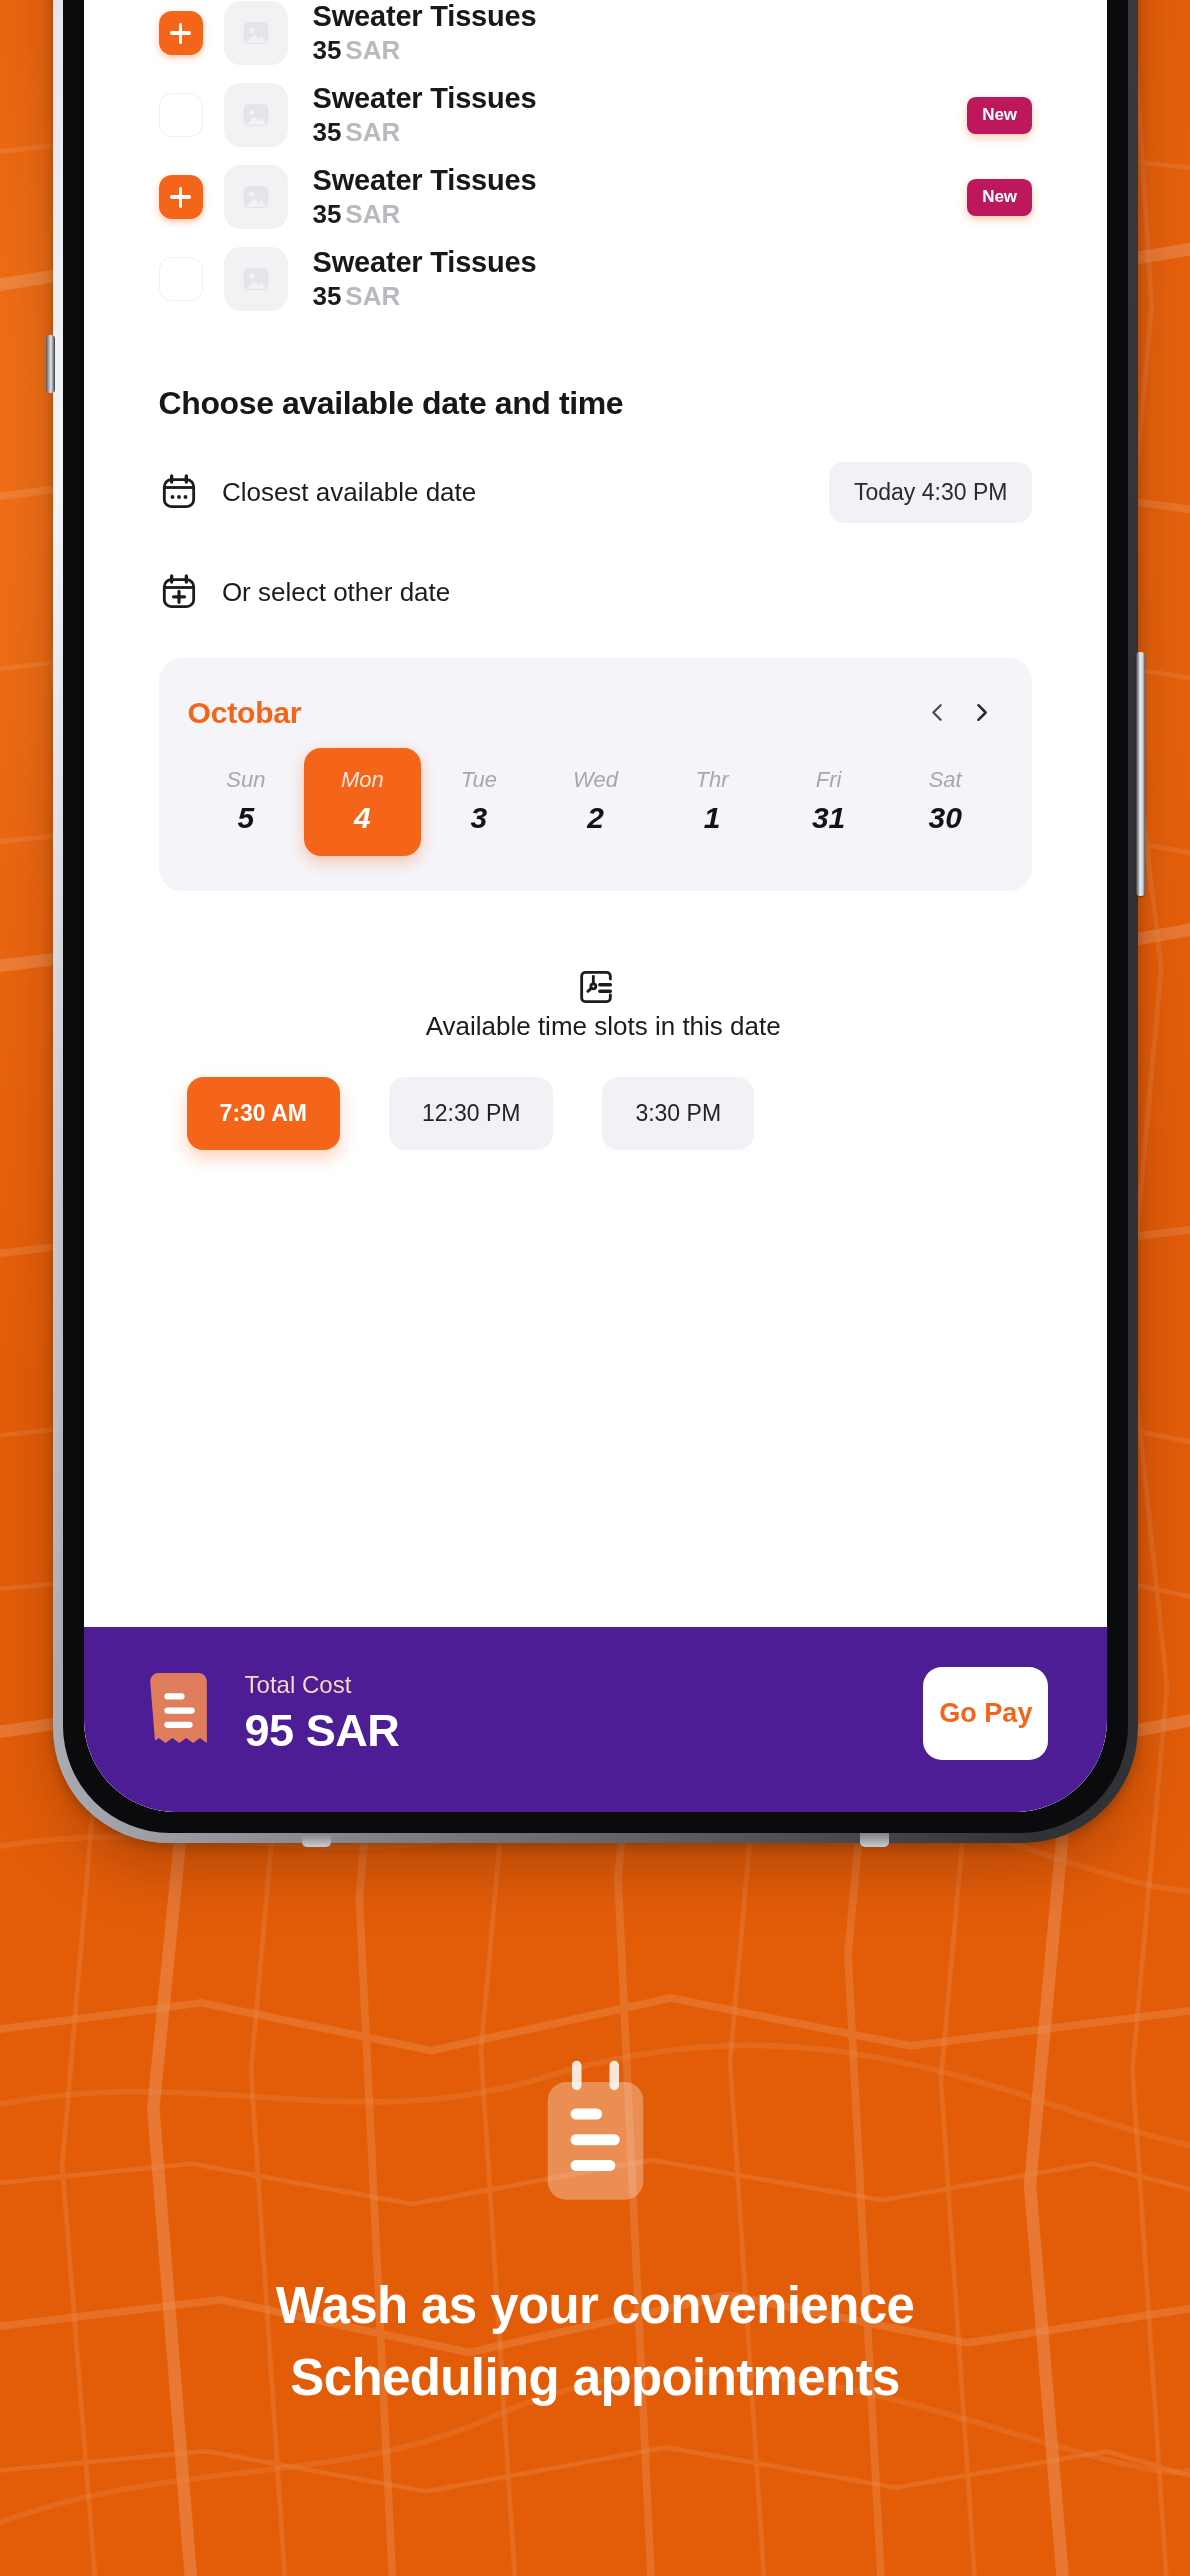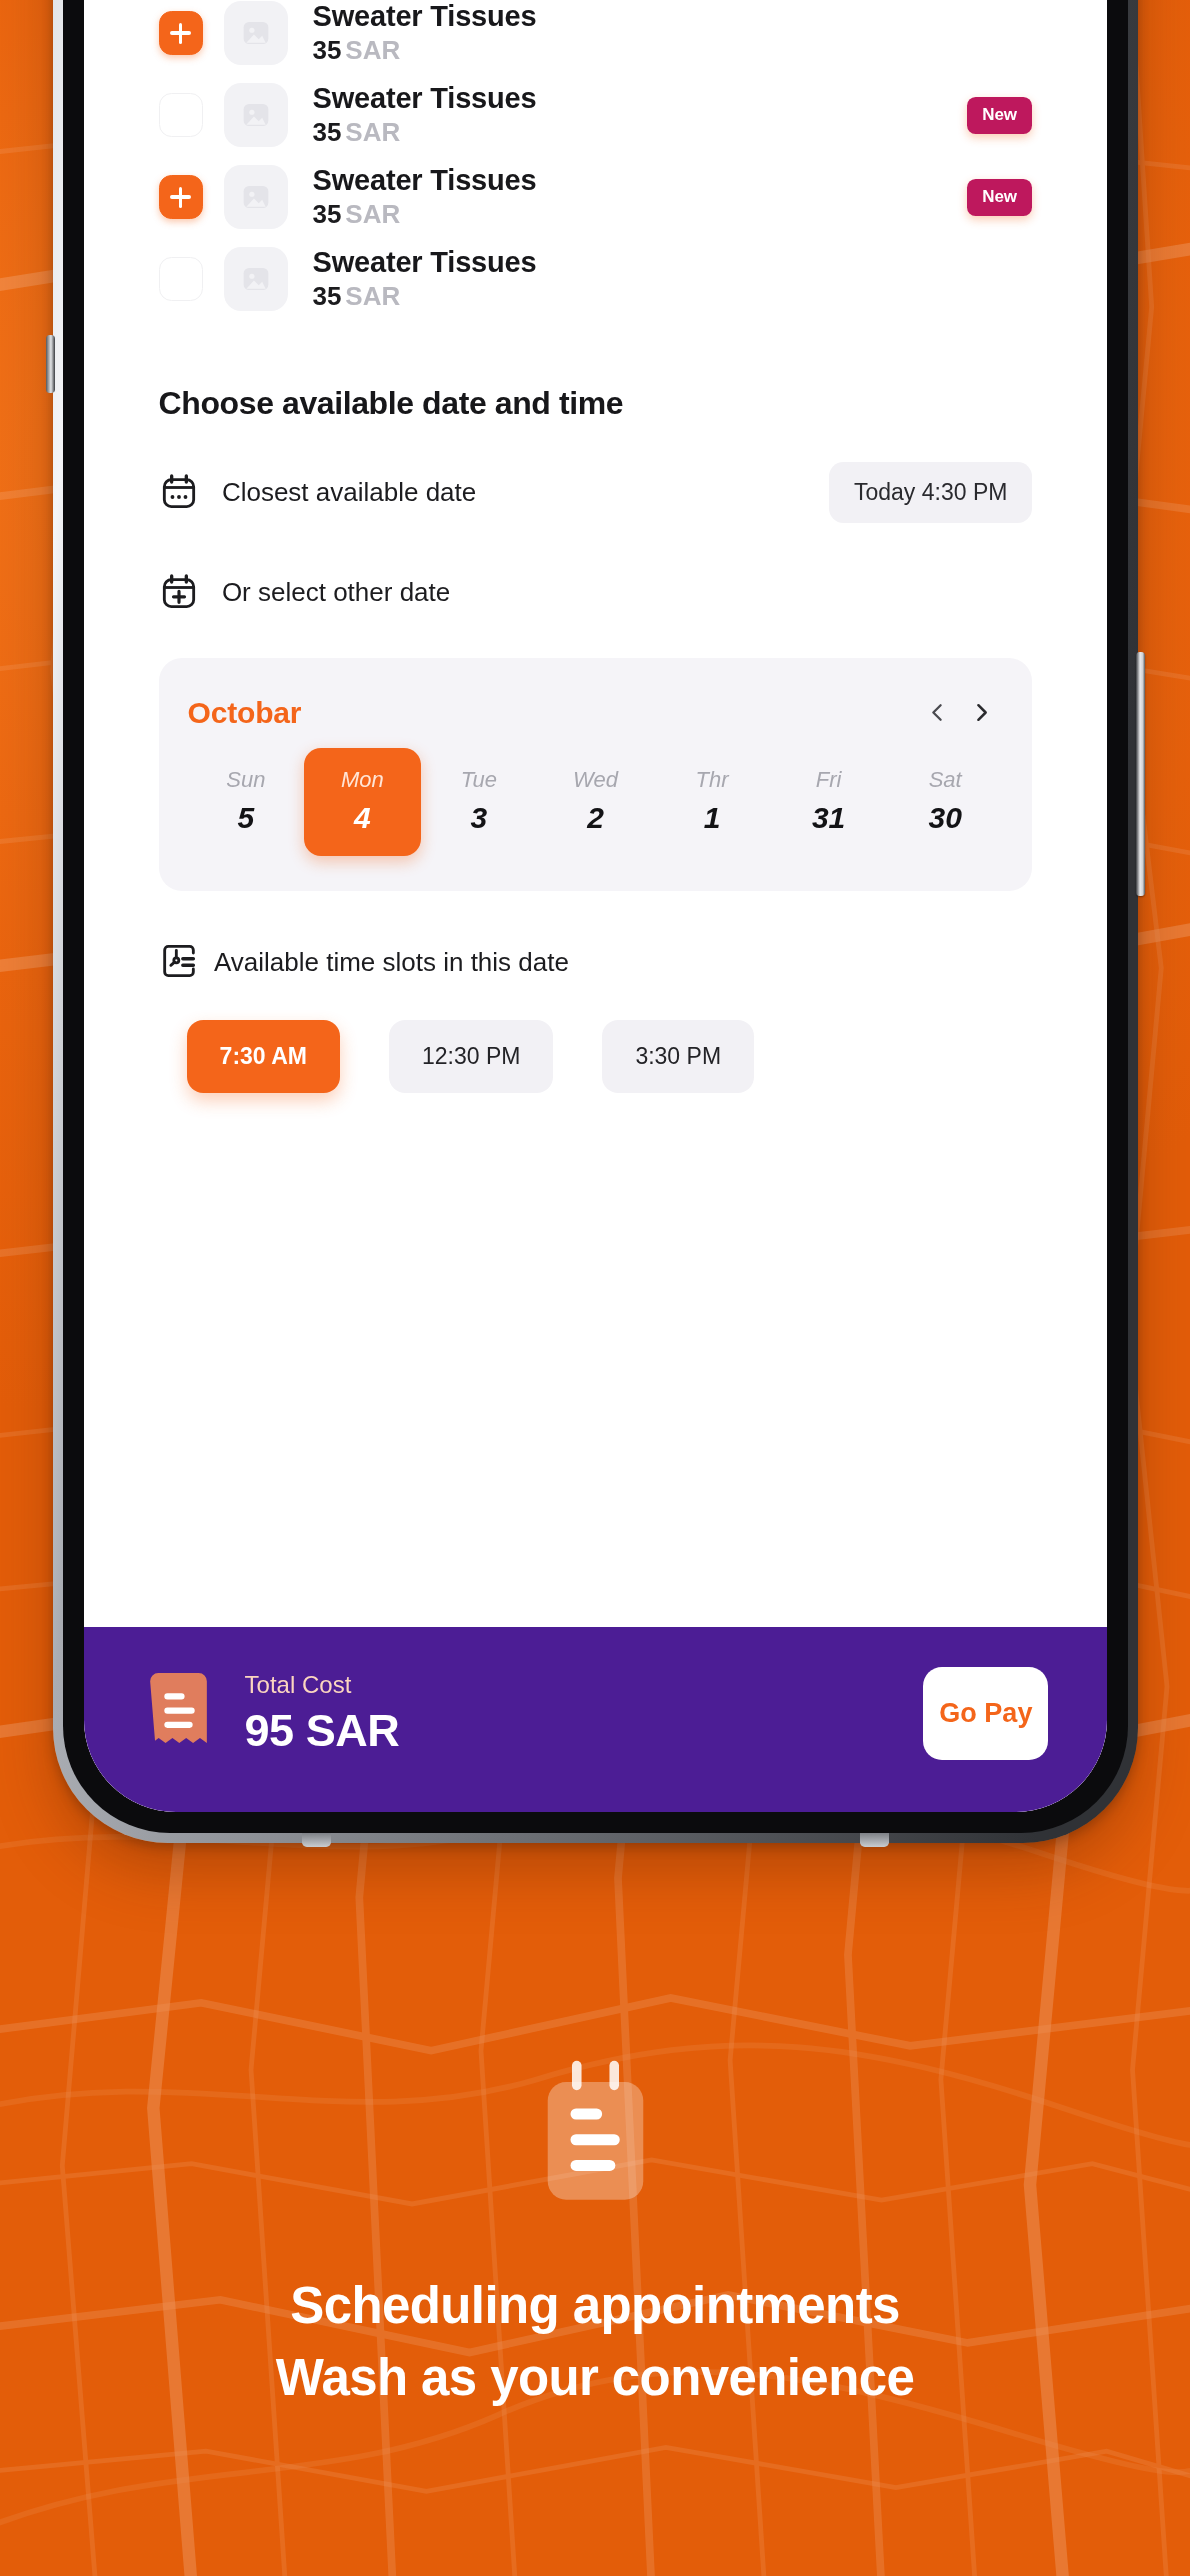--- a/index.html
+++ b/index.html
@@ -175,21 +175,21 @@
     align-items:center; justify-content:center;
     padding:19px 0 21px 0; border-radius:17px;
   }
   .cal-day .dw { font-size:22px; color:#A7A7AF; font-weight:400; }
   .cal-day .dn { font-size:30px; color:#131316; font-weight:700; margin-top:7.7px; }
   .cal-day.sel { background:#F4651A; box-shadow:0 5.8px 15.3px rgba(244,101,26,.32); }
   .cal-day.sel .dw { color:#FFE5D6; }
   .cal-day.sel .dn { color:#fff; }
 
   
-  .slot-head { display:flex; align-items:center; margin-top:50px; }
+  .slot-head { display:flex; align-items:center; margin-top:76px;flex-direction:column; }
   .slot-head .lbl { font-size:26px; color:#1C1C1F; margin-left:15.3px; }
   .slots { display:flex; gap:21px; margin-top:35px; }
   .slot {
     background:#F2F1F5; border-radius:16.3px;
     padding:23px 33px;
     font-size:23px; color:#232327; font-weight:400;margin-left:28px;
   }
   .slot.sel {
     background:#F4651A; color:#fff; font-weight:700;
     box-shadow:0 7.7px 17px rgba(244,101,26,.30);
@@ -475,16 +475,16 @@
   <span class="hero-icon">
     <svg width="125" height="158" viewBox="0 0 34 43">
       <rect x="10.6" y="0.2" width="2.6" height="8" rx="1.3" fill="#FFFFFF" opacity=".85"></rect>
       <rect x="20.8" y="0.2" width="2.6" height="8" rx="1.3" fill="#FFFFFF" opacity=".85"></rect>
       <path d="M4 11 a5 5 0 0 1 5-5 h16 a5 5 0 0 1 5 5 v22 a5 5 0 0 1 -5 5 h-16 a5 5 0 0 1 -5 -5 Z" fill="#FFFFFF" opacity=".30"></path>
       <rect x="10.2" y="13.2" width="8.6" height="3.0" rx="1.5" fill="#fff"></rect>
       <rect x="10.2" y="20.2" width="13.4" height="3.0" rx="1.5" fill="#fff"></rect>
       <rect x="10.2" y="27.2" width="12.2" height="3.0" rx="1.5" fill="#fff"></rect>
     </svg>
   </span>
+  <div class="hero-line">Wash as your convenience</div>
   <div class="hero-line">Scheduling appointments</div>
-  <div class="hero-line">Wash as your convenience</div>
 </div>
 
 
 </body></html>

